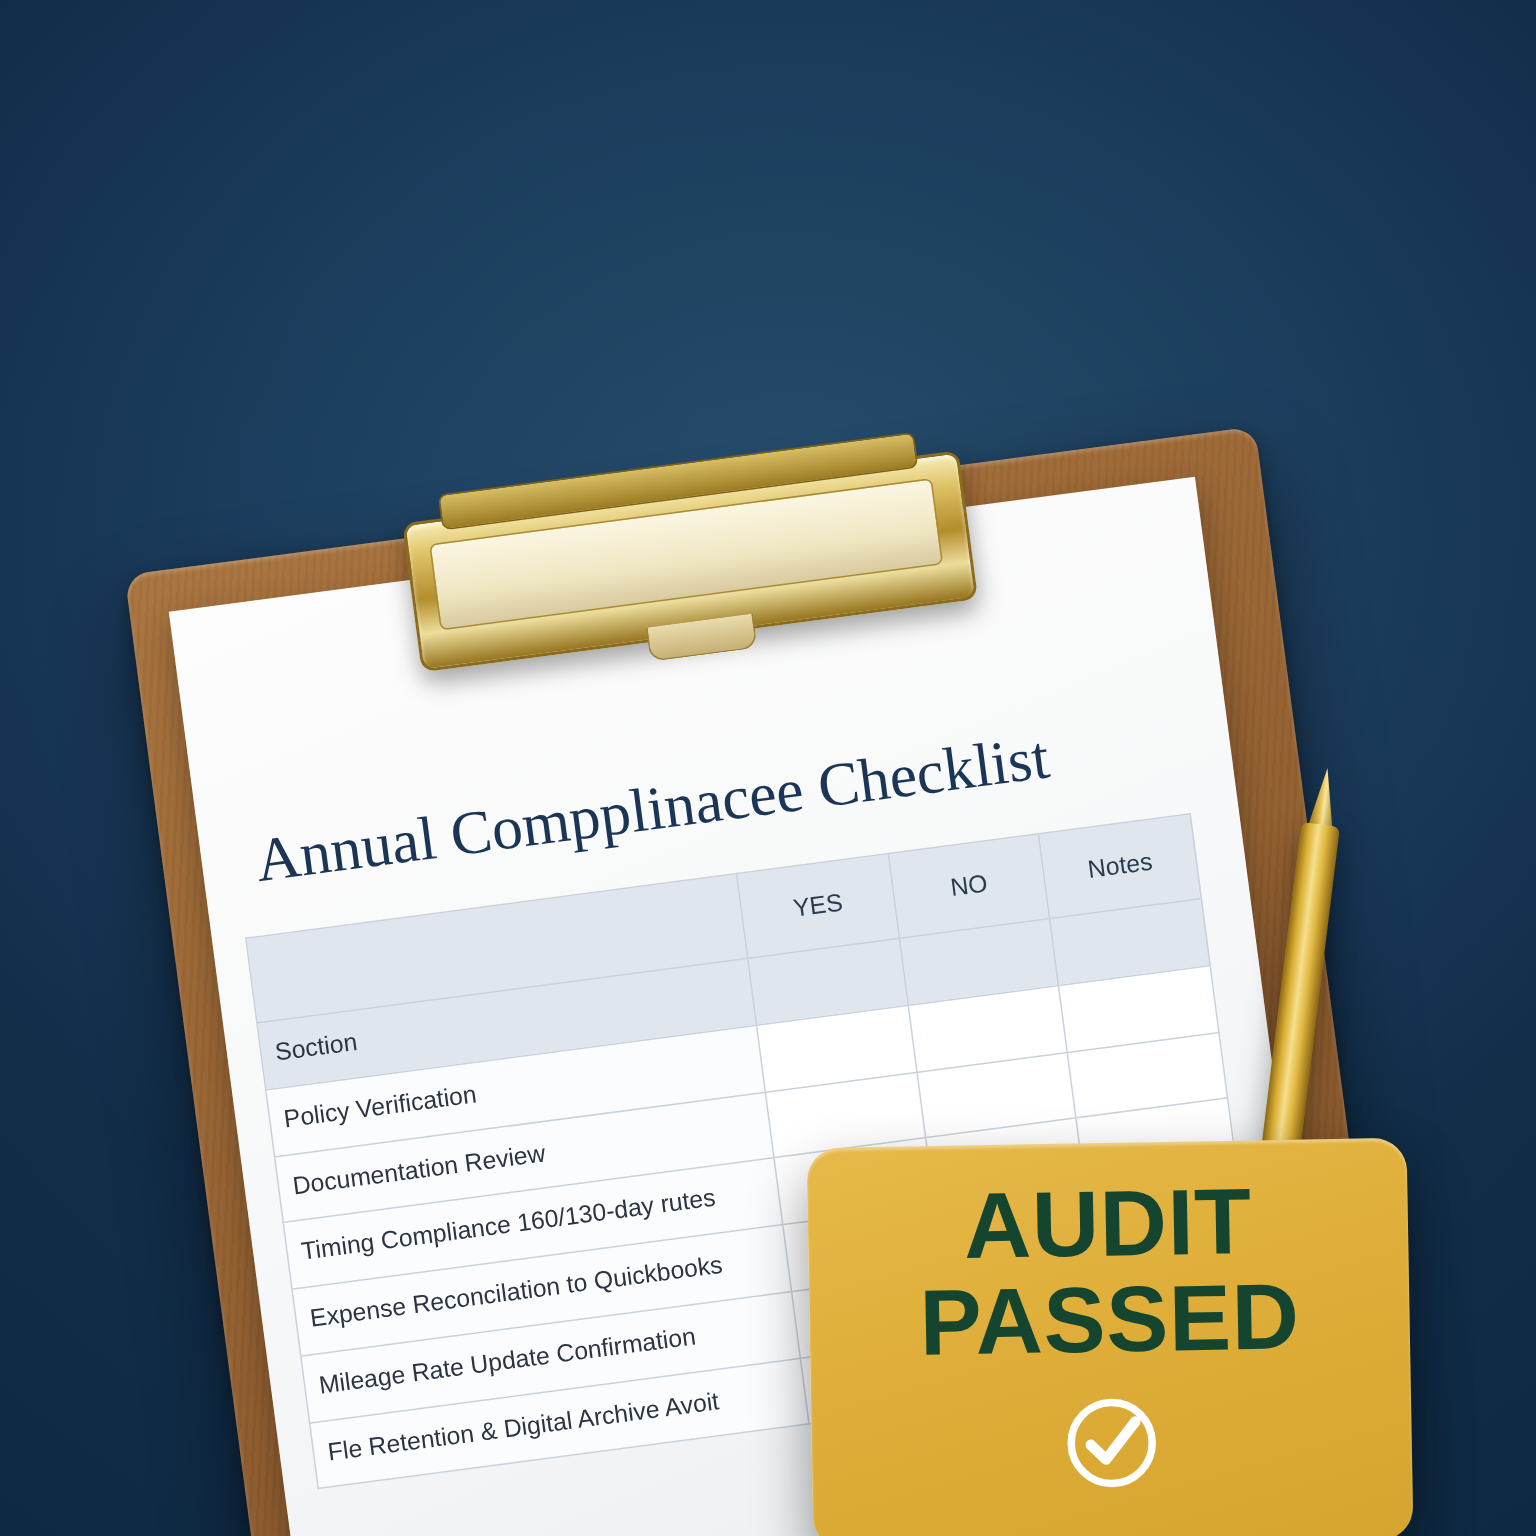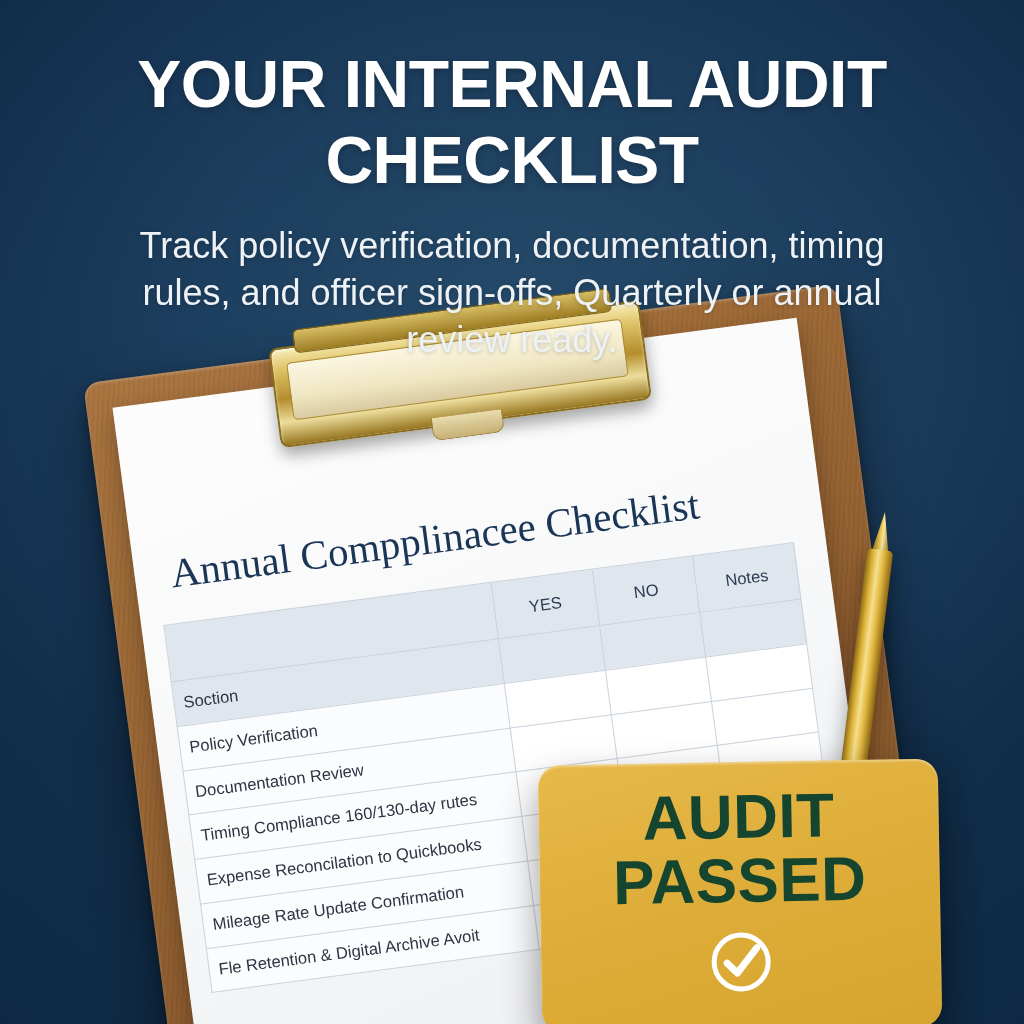--- a/index.html
+++ b/index.html
@@ -282,22 +282,20 @@
     height: 60px;
     background: radial-gradient(ellipse 50% 50% at 50% 50%, rgba(0,0,0,0.45) 0%, rgba(0,0,0,0) 75%);
     z-index: 1;
   }
 </style>
 </head>
 <body>
 
 <div id="scene">
 
-  <div class="headline">YOUR INTERNAL AUDIT CHECKLIST</div>
-  <div class="subhead">Track policy verification, documentation, timing rules, and officer sign-offs, Quarterly or annual review ready.</div>
 
   <div class="desk-shadow"></div>
 
   <div id="clipboard-wrap">
     <div class="board"></div>
 
     <div class="paper">
       <div class="paper-title">Annual Compplinacee Checklist</div>
 
       <table class="checklist">

